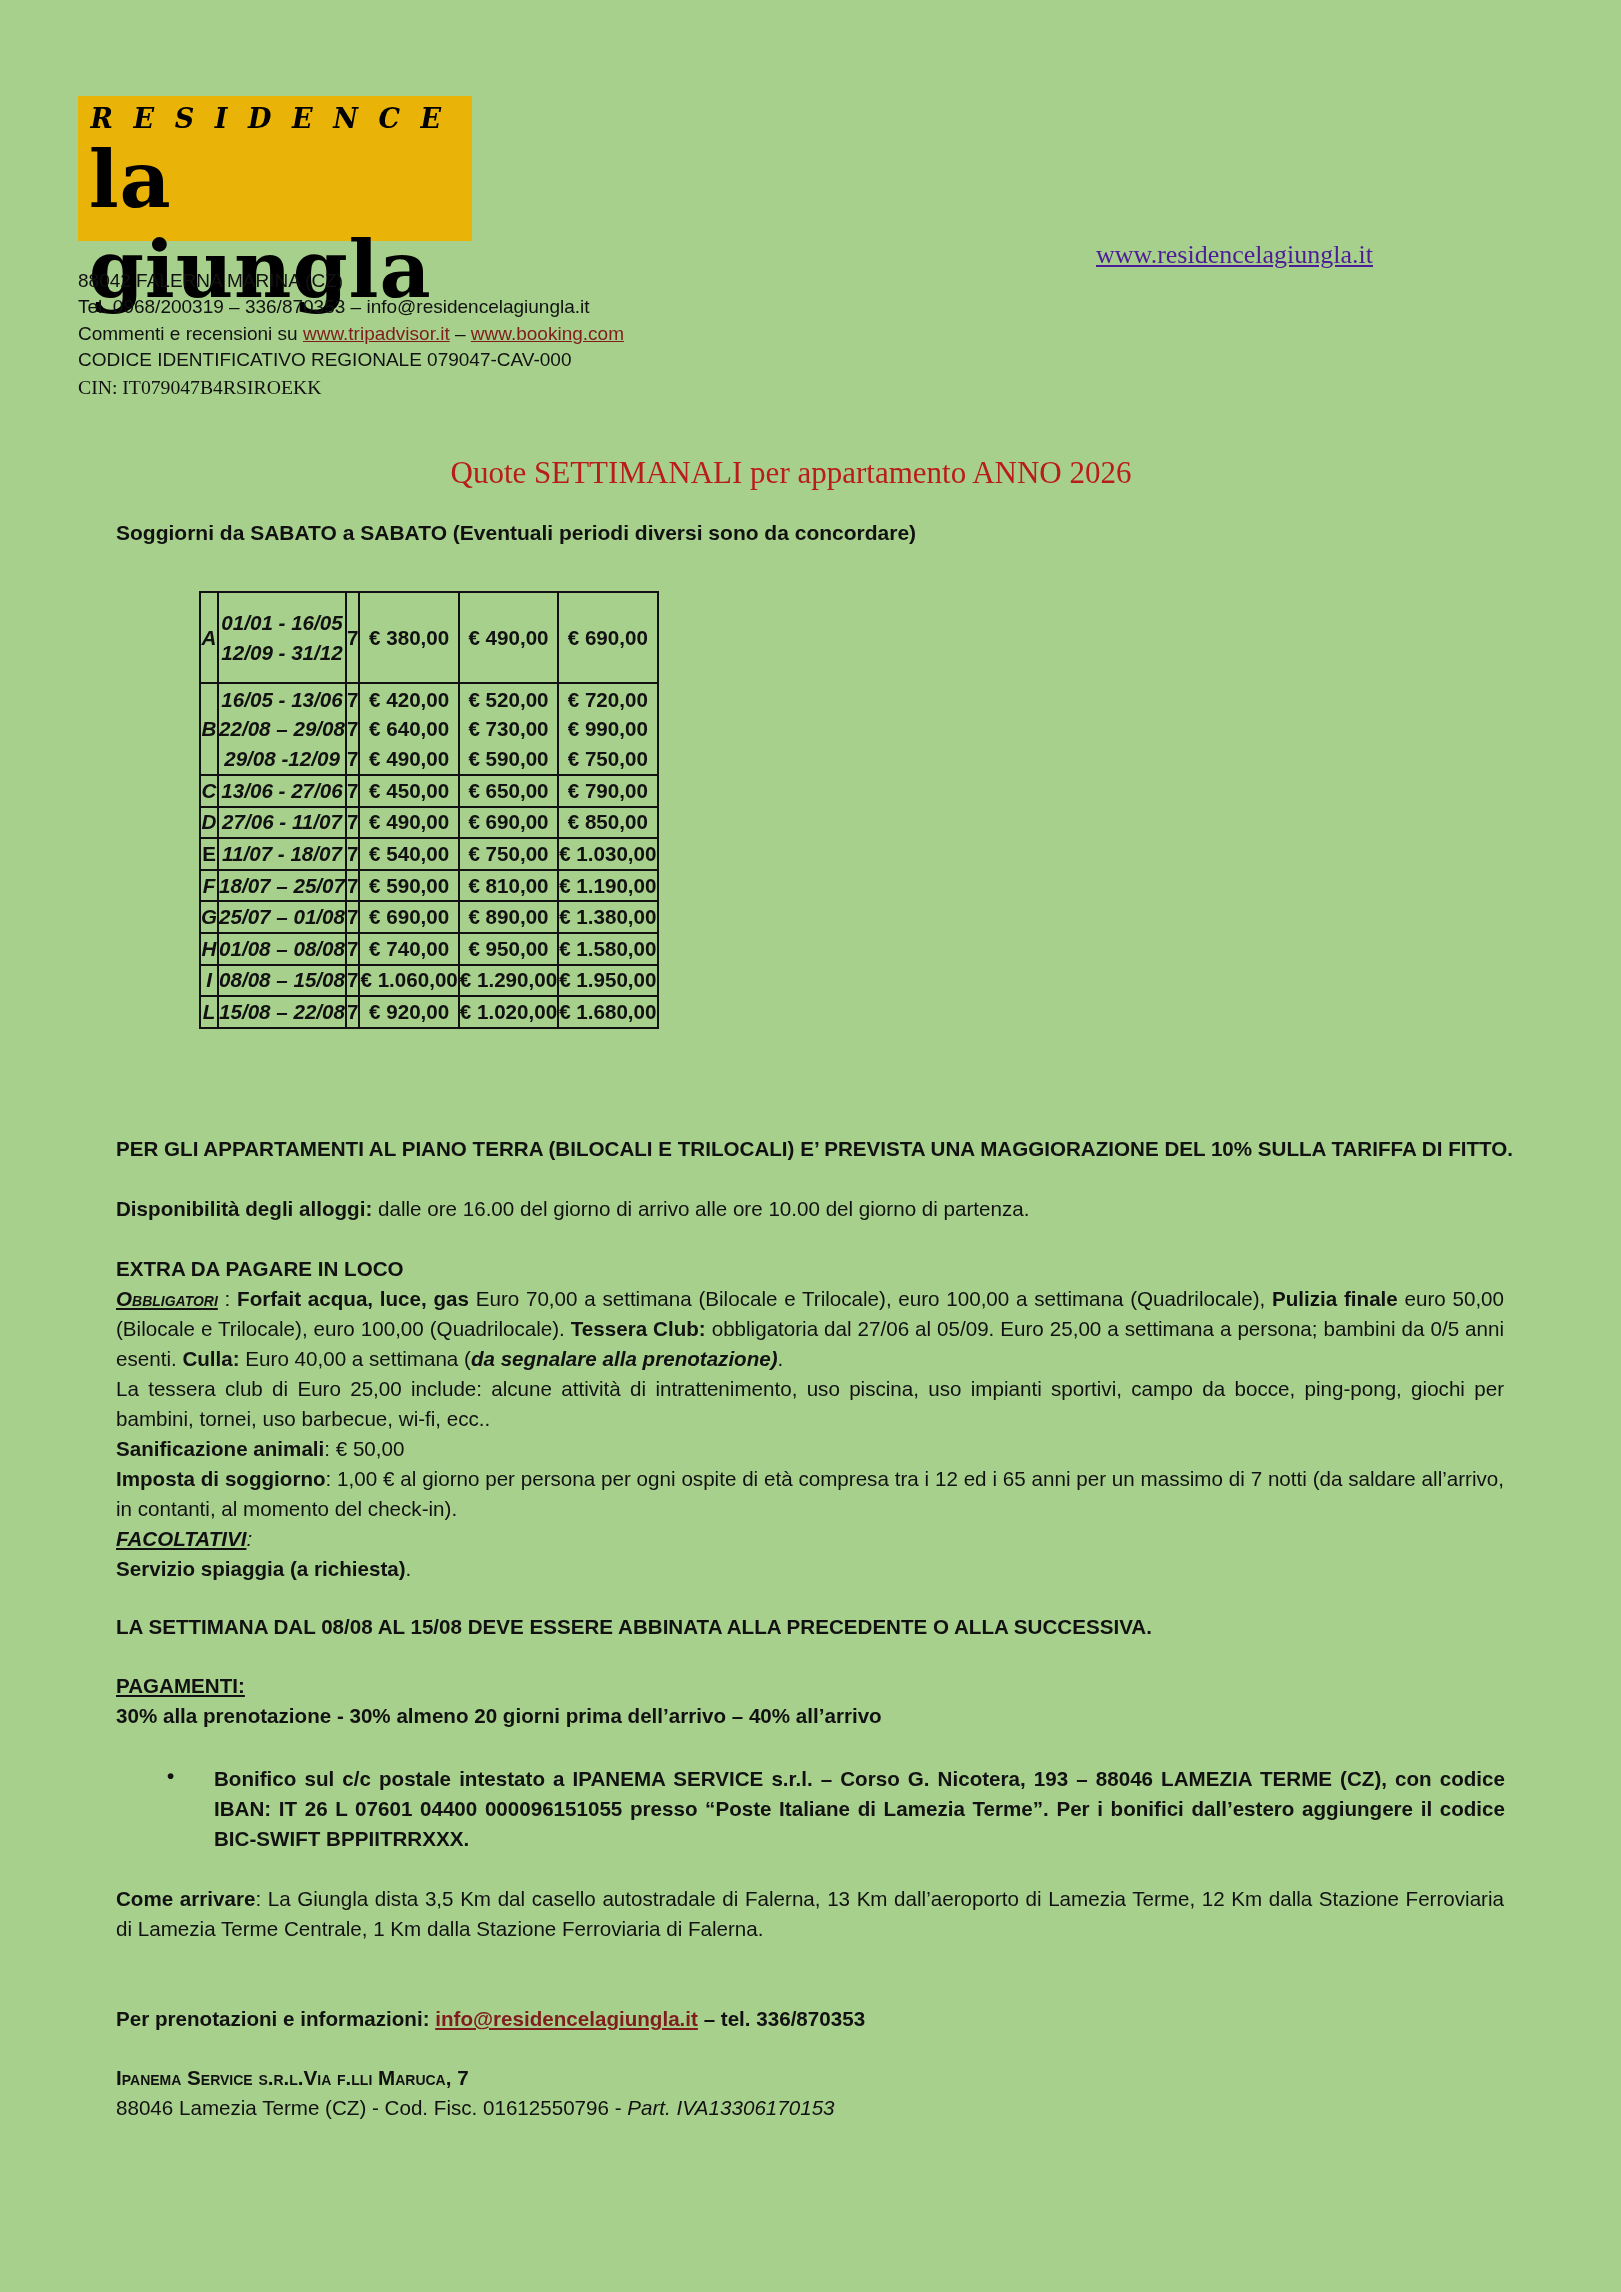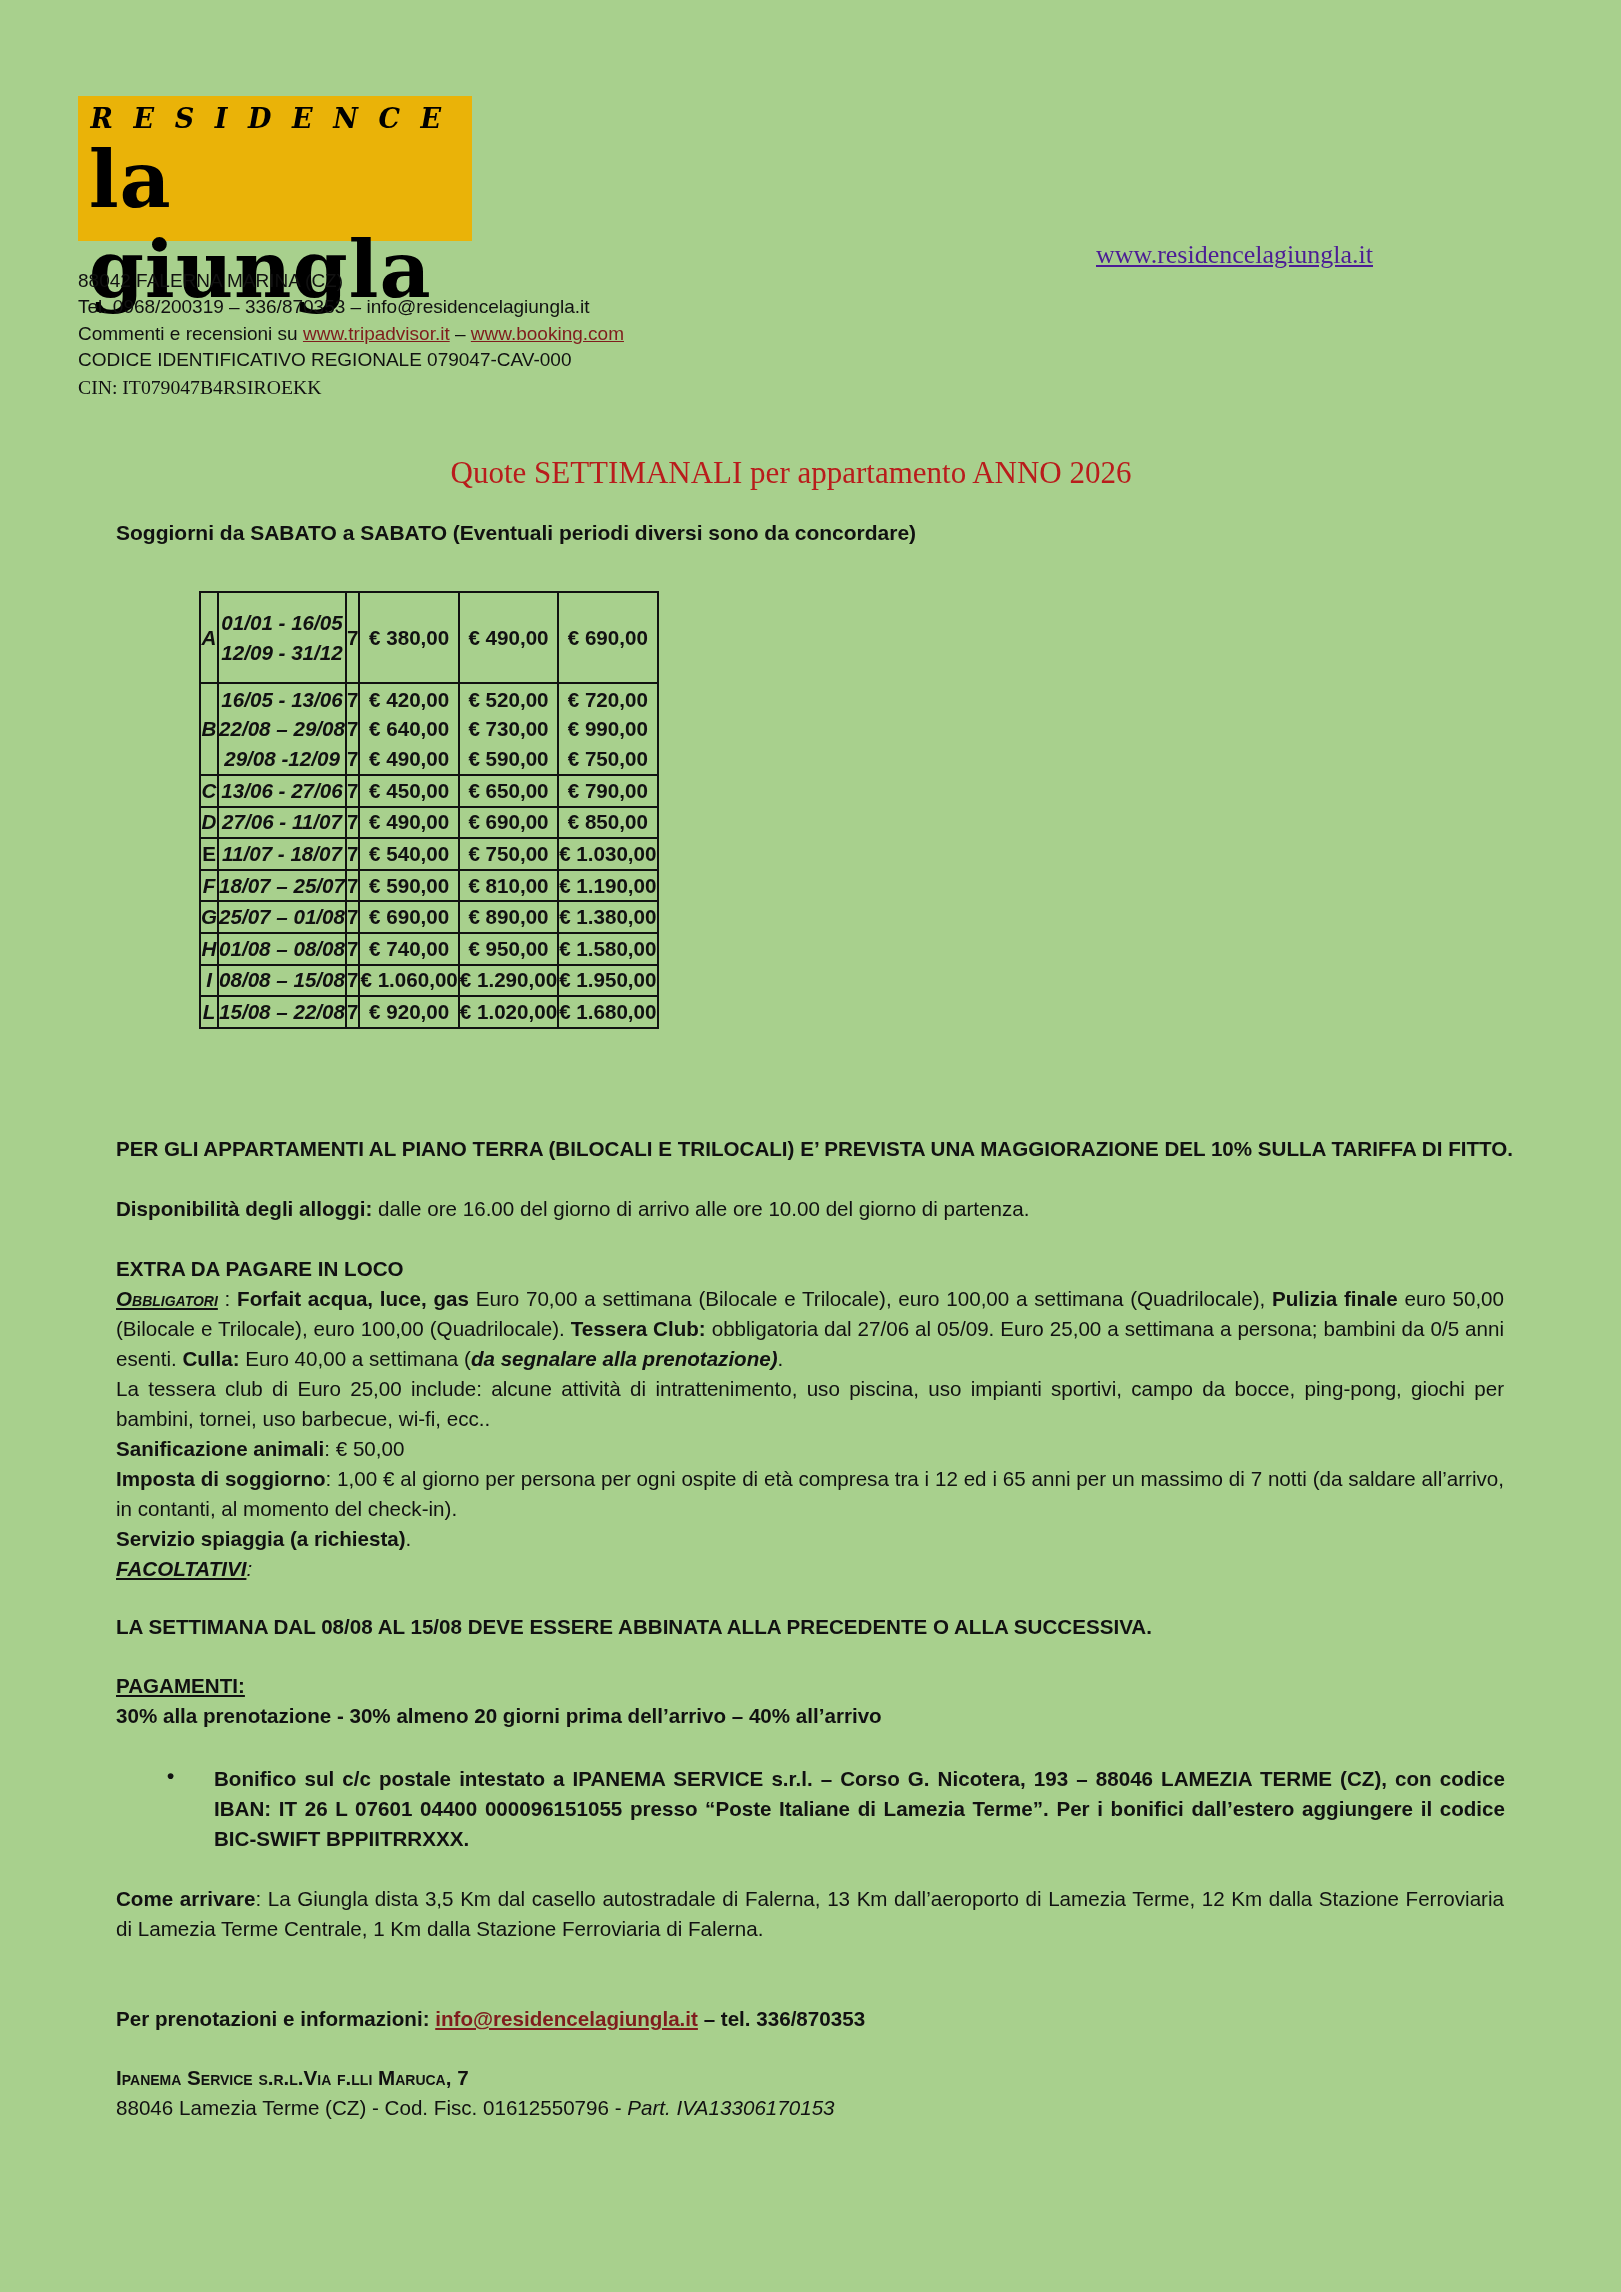--- a/index.html
+++ b/index.html
@@ -210,22 +210,22 @@
 <div class="abs para b" style="top:1134px; text-align:left; white-space:nowrap;">PER GLI APPARTAMENTI AL PIANO TERRA (BILOCALI E TRILOCALI) E’ PREVISTA UNA MAGGIORAZIONE DEL 10% SULLA TARIFFA DI FITTO.</div>
 
 <div class="abs para" style="top:1194px;"><span class="b">Disponibilità degli alloggi:</span><span> dalle ore 16.00 del giorno di arrivo alle ore 10.00 del giorno di partenza.</span></div>
 
 <div class="abs para" style="top:1254px;">
   <div class="b">EXTRA DA PAGARE IN LOCO</div>
   <div><span class="b i u sc">Obbligatori</span><span> : </span><span class="b">Forfait acqua, luce, gas</span><span> Euro 70,00  a settimana (Bilocale e Trilocale), euro 100,00 a settimana (Quadrilocale), </span><span class="b">Pulizia finale</span><span> euro 50,00 (Bilocale e Trilocale), euro 100,00 (Quadrilocale). </span><span class="b">Tessera Club:</span><span> obbligatoria dal 27/06 al 05/09. Euro 25,00 a settimana a persona; bambini da 0/5 anni esenti.  </span><span class="b">Culla:</span><span> Euro 40,00 a settimana (</span><span class="b i">da segnalare alla prenotazione)</span><span>.</span></div>
   <div>La tessera club di Euro 25,00 include: alcune attività di intrattenimento, uso piscina, uso impianti sportivi, campo da bocce, ping-pong, giochi per bambini, tornei, uso barbecue,  wi-fi, ecc..</div>
   <div><span class="b">Sanificazione animali</span><span>: € 50,00</span></div>
   <div><span class="b">Imposta di soggiorno</span><span>: 1,00 € al giorno per persona per ogni ospite di età compresa tra i 12 ed i 65 anni per un massimo di 7 notti (da saldare all’arrivo, in contanti, al momento del check-in).</span></div>
+  <div><span class="b i u">FACOLTATIVI</span><span class="i">:</span></div>
   <div><span class="b">Servizio spiaggia (a richiesta)</span><span>.</span></div>
-  <div><span class="b i u">FACOLTATIVI</span><span class="i">:</span></div>
 </div>
 
 <div class="abs para b" style="top:1612px; text-align:left;">LA SETTIMANA DAL 08/08 AL 15/08 DEVE ESSERE ABBINATA ALLA PRECEDENTE O ALLA SUCCESSIVA.</div>
 
 <div class="abs para" style="top:1671px;">
   <div class="b u">PAGAMENTI:</div>
   <div class="b">30% alla prenotazione  - 30% almeno 20 giorni prima dell’arrivo – 40% all’arrivo</div>
 </div>
 
 <div class="abs bullet-dot" style="top:1764px;">•</div>

